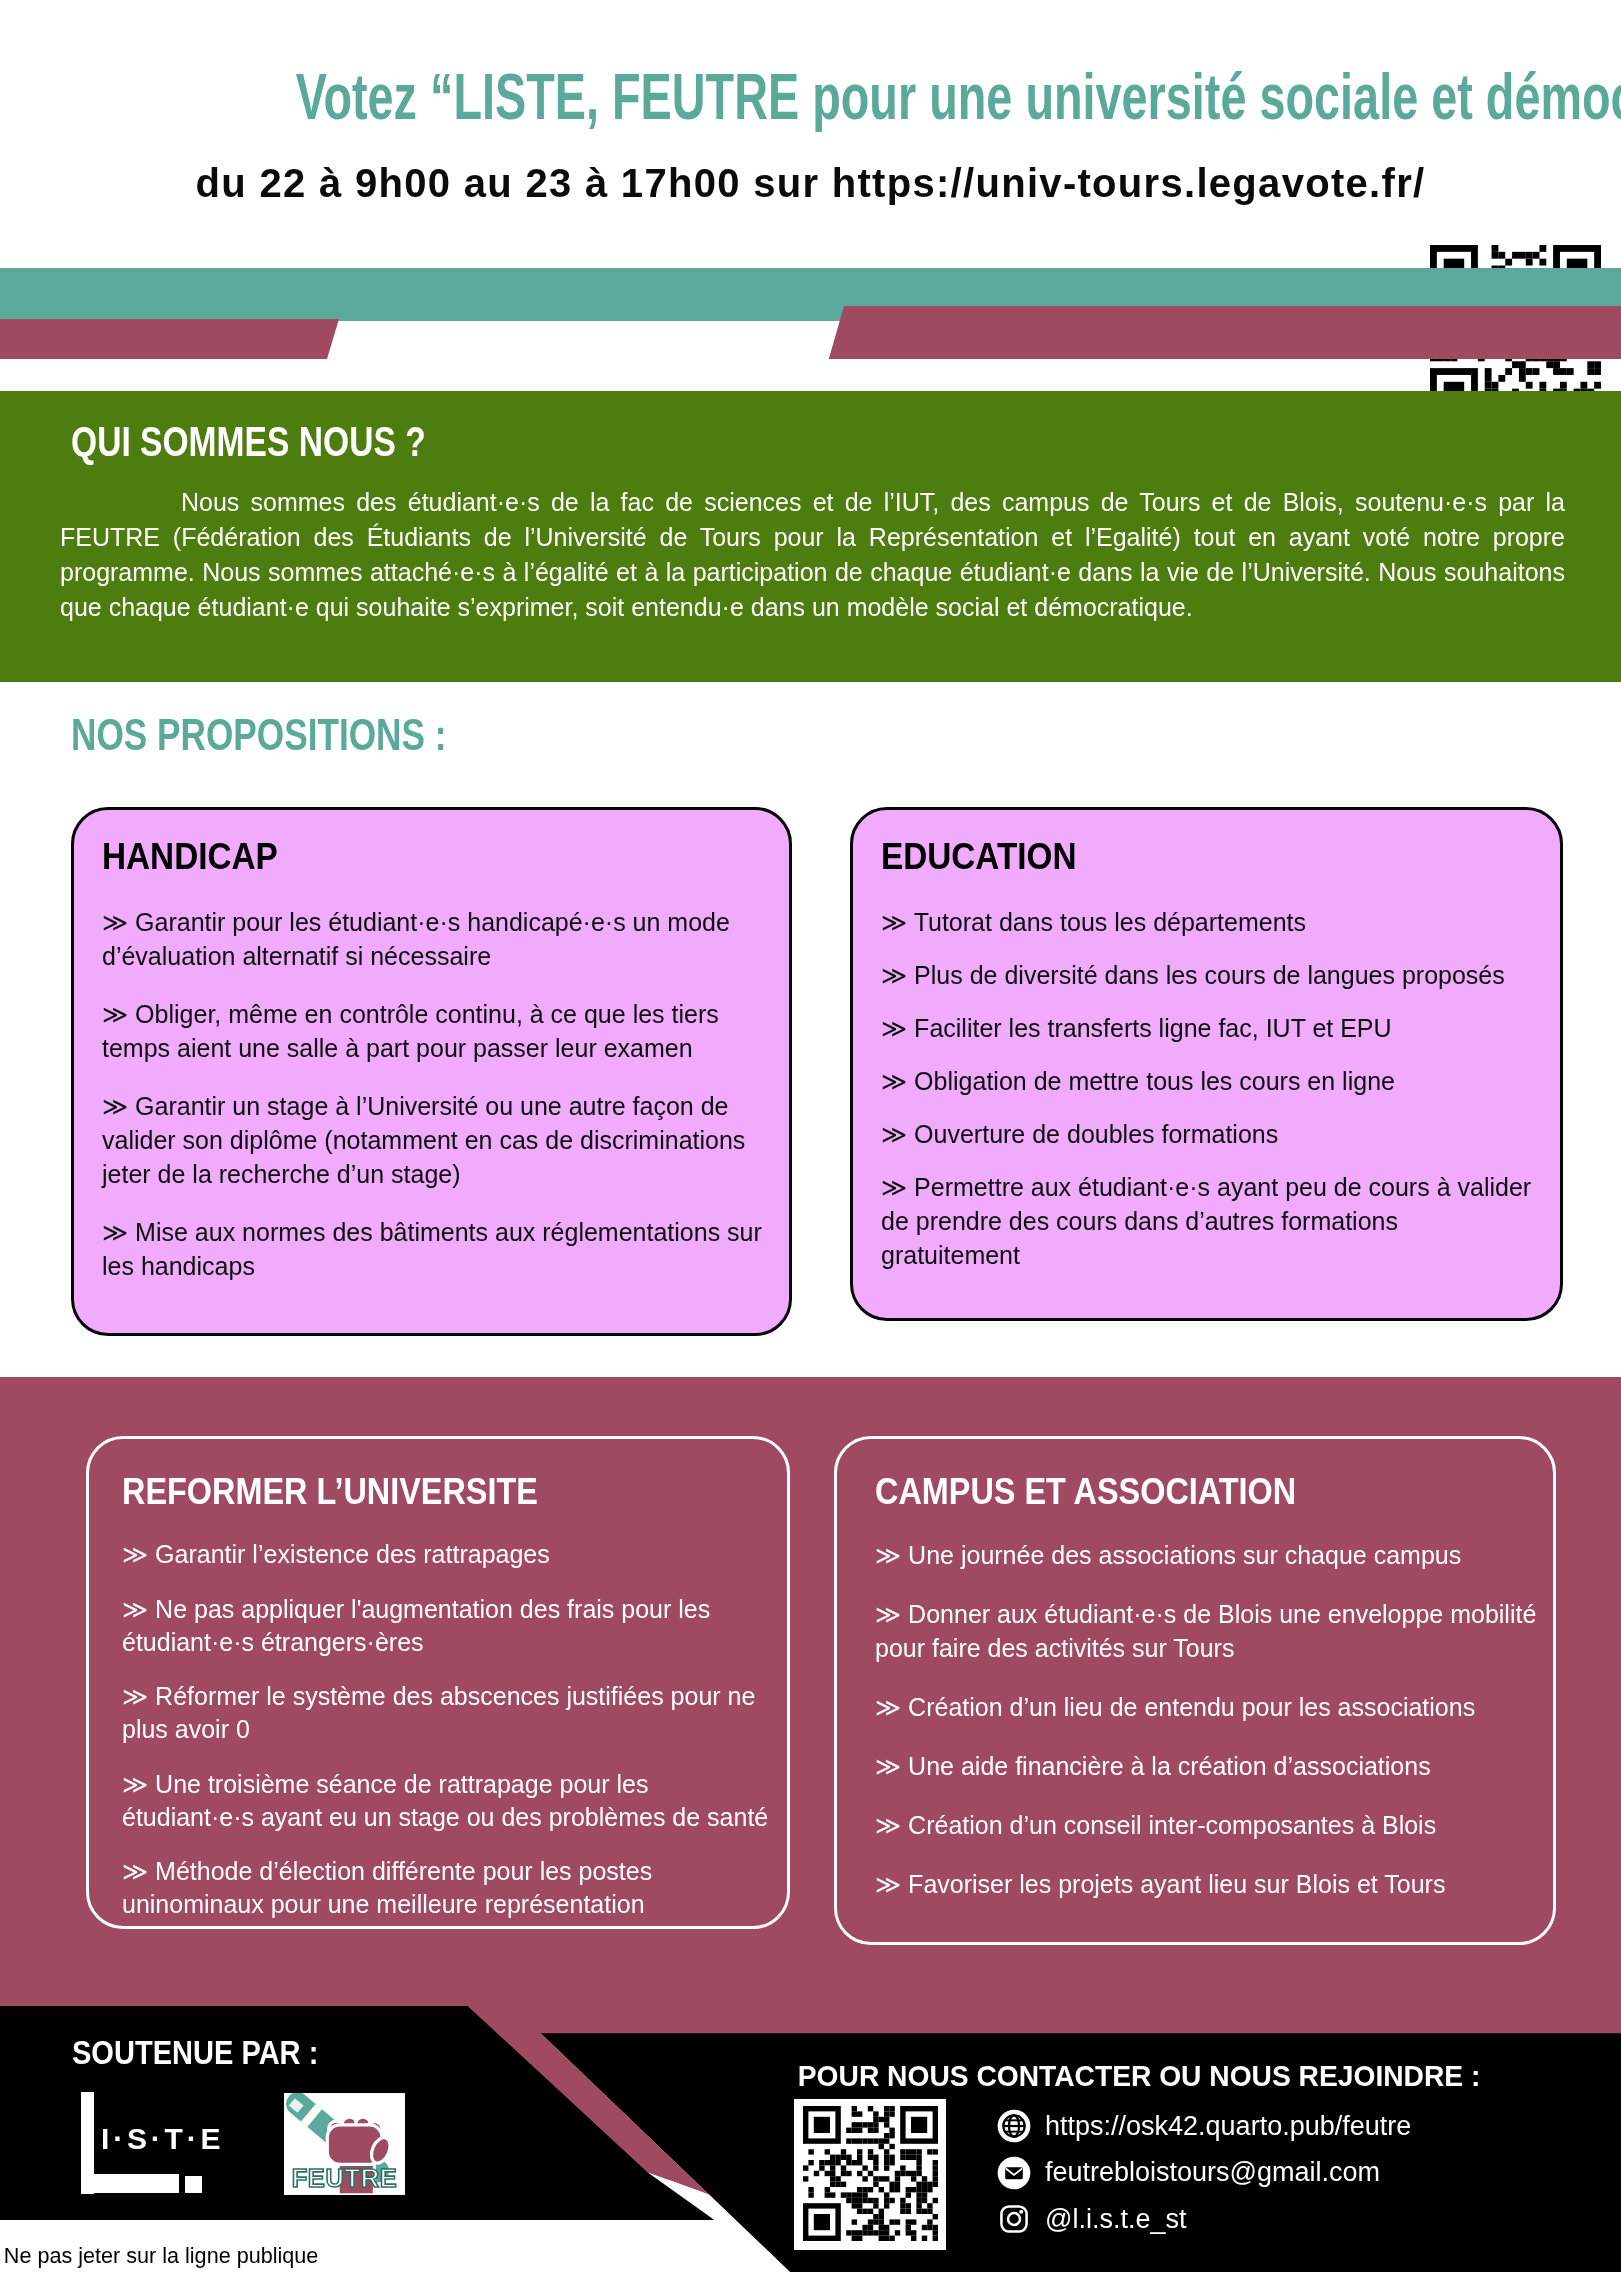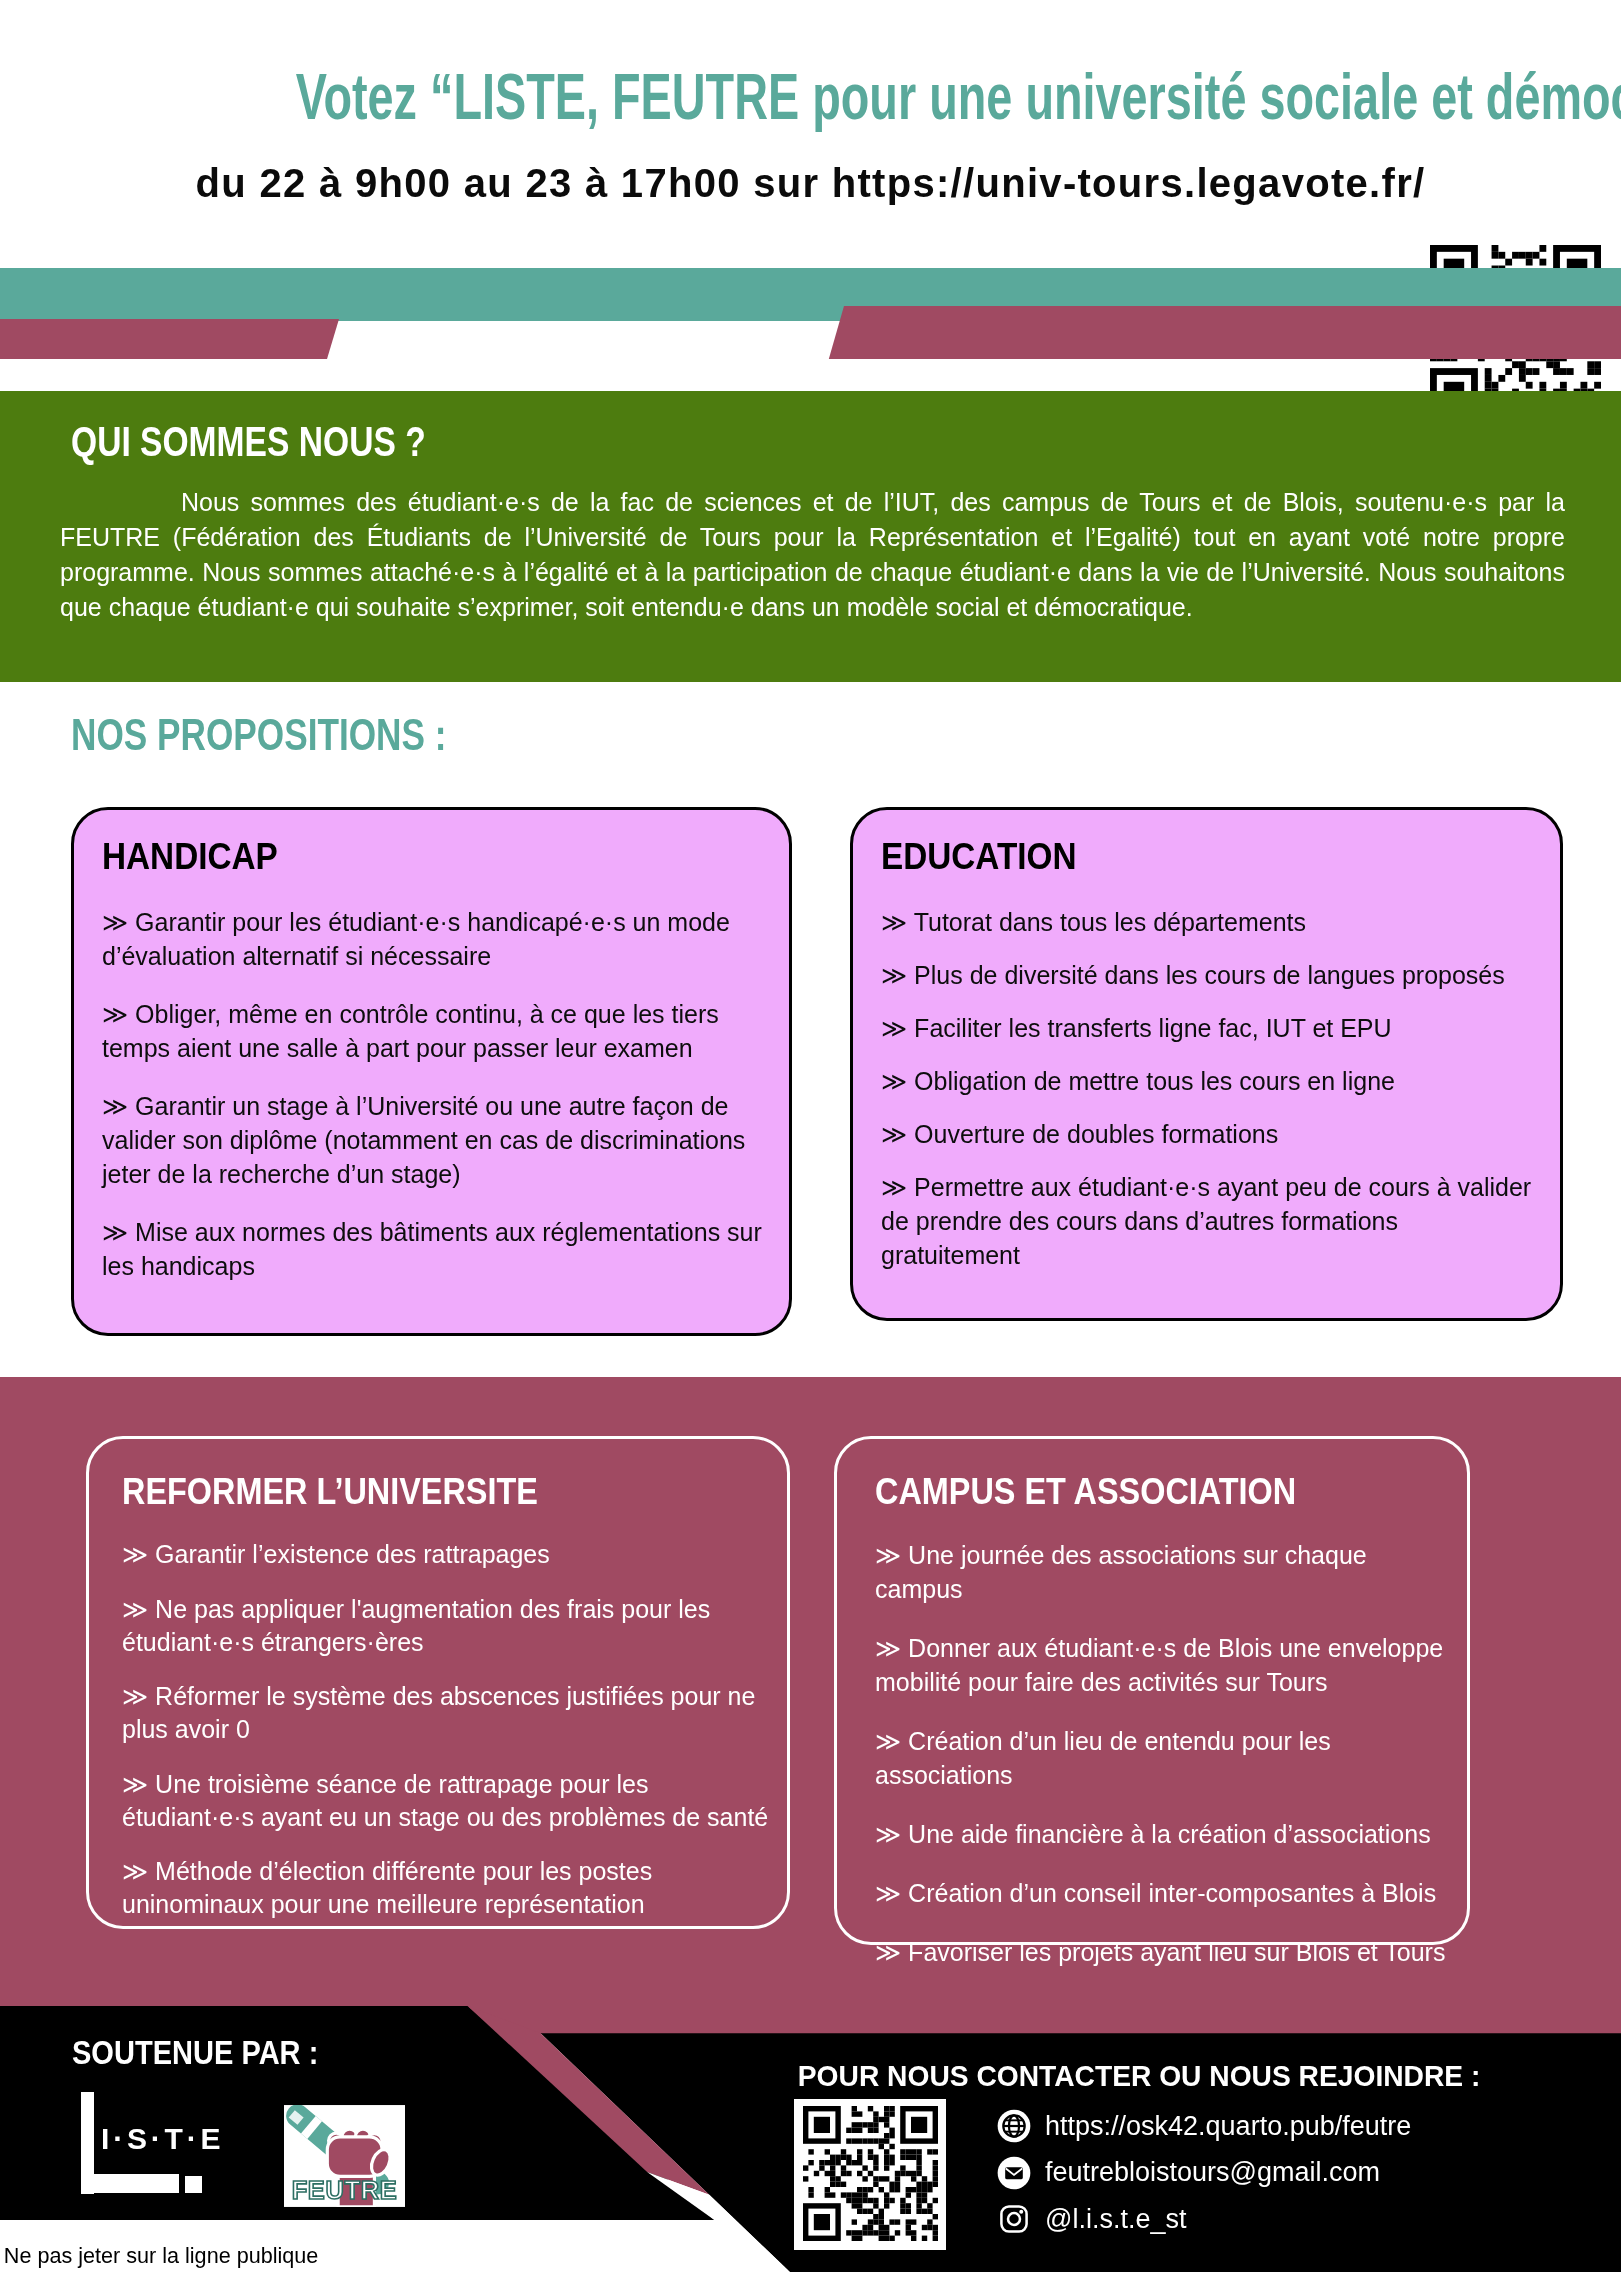--- a/index.html
+++ b/index.html
@@ -42,34 +42,34 @@
   #card-handicap{left:71px;top:807px;width:721px;height:529px;padding:28px 23px 0 28px;}
   #card-education{left:850px;top:807px;width:713px;height:514px;padding:28px 23px 0 28px;}
 
   
   .maroon-section{left:0;right:0;top:1377px;height:657px;background:#A04A62;}
   .mcard{position:absolute;border:3.2px solid #fff;border-radius:37px;box-sizing:border-box;color:#fff;}
   .mcard h3{margin:0 0 28px 0;font-size:36px;font-weight:bold;color:#fff;line-height:37px;}
   .mcard h3 .cond{transform:scaleX(0.9);}
   .mcard p{margin:0 0 21.6px 0;font-size:25px;line-height:33px;color:#fff;}
   #card-reformer{left:86px;top:1436px;width:704px;height:493px;padding:34px 12.7px 0 33px;}
-  #card-campus{left:834px;top:1436px;width:636px;height:509px;padding:34px 11px 0 38px;}
+  #card-campus{left:834px;top:1436px;width:722px;height:509px;padding:34px 11px 0 38px;}
   #card-campus p{margin-bottom:25px;line-height:34px;}
 
   
   .bottom-zone{left:0;right:0;top:2006px;height:266px;}
   .bottom-zone svg.bg{position:absolute;inset:0;}
   .soutenue{left:72px;top:29px;font-size:33px;font-weight:bold;color:#fff;line-height:1.1;}
   .soutenue .cond{transform:scaleX(0.88);}
   .liste-logo{left:73px;top:86px;width:135px;height:103px;}
   .liste-bar-v{position:absolute;left:7.6px;top:0;width:13.3px;height:102px;background:#fff;}
   .liste-bar-h{position:absolute;left:7.6px;top:82px;width:98px;height:19px;background:#fff;}
   .liste-dot{position:absolute;left:112px;top:84px;width:16.5px;height:16.5px;background:#fff;}
   .liste-text{position:absolute;left:28px;top:30px;font-size:30px;font-weight:bold;color:#fff;letter-spacing:3.8px;}
-  .feutre-logo{left:284px;top:87px;width:121px;height:102px;margin-top:12px;}
+  .feutre-logo{left:284px;top:87px;width:121px;height:102px;}
   .contact-heading{left:701px;top:53px;width:876px;text-align:center;font-size:30px;font-weight:bold;color:#fff;line-height:1.15;}
   .contact-heading .cond{transform:scaleX(0.94);transform-origin:center center;}
   .qr-box-bottom{left:794px;top:93px;width:152px;height:151px;background:#fff;
     display:flex;align-items:center;justify-content:center;}
   .contact-rows{left:997px;top:103px;}
   .contact-row{display:flex;align-items:center;height:34px;margin-bottom:12.7px;}
   .contact-row .cicon{width:34px;height:34px;margin-right:14px;flex:0 0 auto;}
   .contact-row .ctext{font-size:27px;color:#fff;white-space:nowrap;}
   .disclaimer{left:3.8px;top:237px;font-size:21.6px;color:#000;}
 </style>

